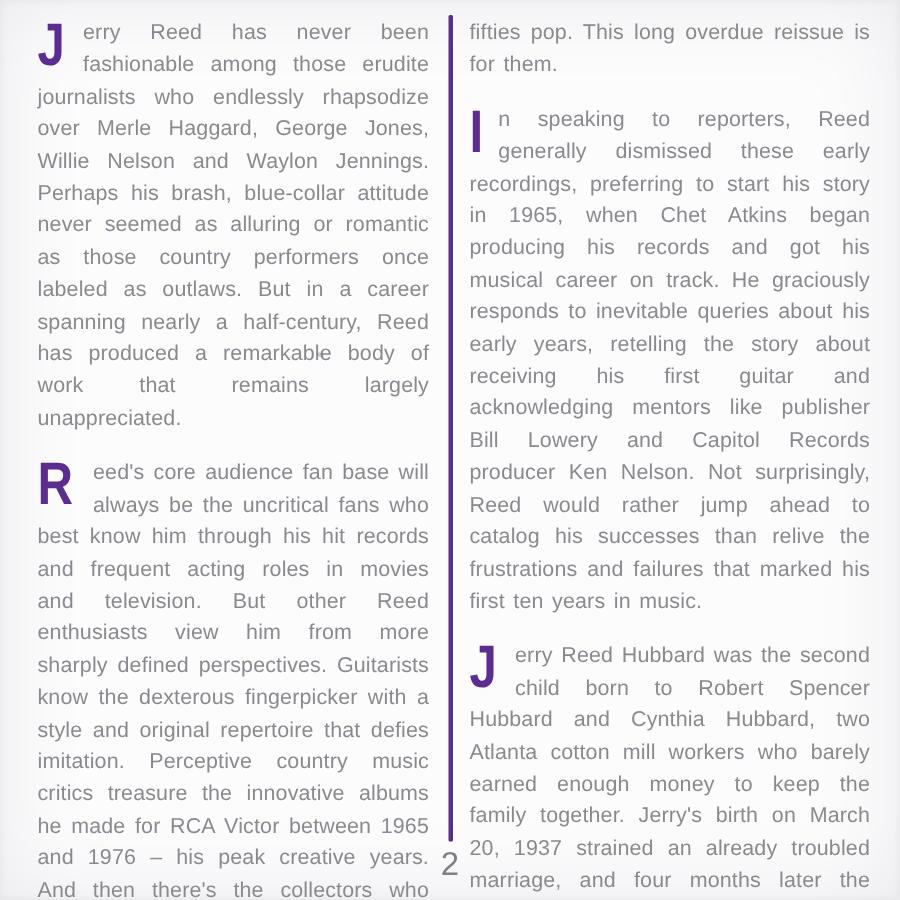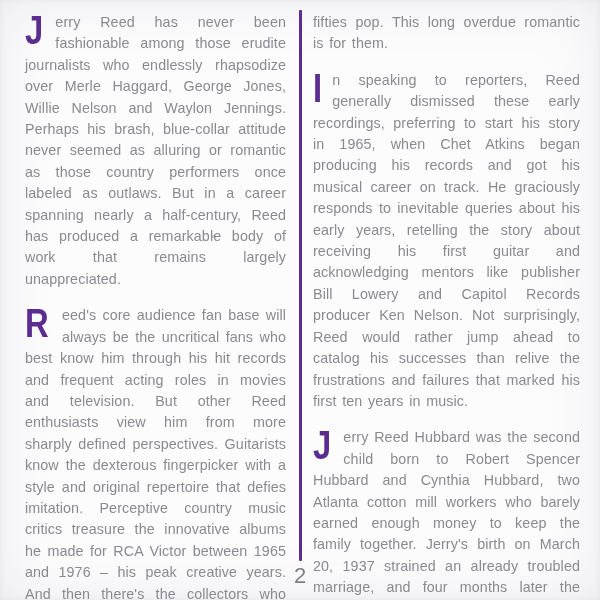--- a/index.html
+++ b/index.html
@@ -77,21 +77,21 @@
 <div class="page">
 
   <div class="col col-left">
     <p class="para"><span class="dropcap">J</span><span>erry Reed has never been fashionable among those erudite journalists who endlessly rhapsodize over Merle Haggard, George Jones, Willie Nelson and Waylon Jennings. Perhaps his brash, blue-collar attitude never seemed as alluring or romantic as those country performers once labeled as outlaws. But in a career spanning nearly a half-century, Reed has produced a remarkable body of work that remains largely unappreciated.</span></p>
     <p class="para"><span class="dropcap">R</span><span>eed's core audience fan base will always be the uncritical fans who best know him through his hit records and frequent acting roles in movies and television. But other Reed enthusiasts view him from more sharply defined perspectives. Guitarists know the dexterous fingerpicker with a style and original repertoire that defies imitation. Perceptive country music critics treasure the innovative albums he made for RCA Victor between 1965 and 1976 – his peak creative years. And then there's the collectors who treasure Reed's seminal work for Capitol between 1955 and 1958 - a joyous mix of honky tonk country, rockabilly and</span></p>
   </div>
 
   <div class="divider"></div>
 
   <div class="col col-right">
-    <p class="para"><span>fifties pop. This long overdue romantic is for them.</span></p>
+    <p class="para"><span>fifties pop. This long overdue reissue is for them.</span></p>
     <p class="para"><span class="dropcap">I</span><span>n speaking to reporters, Reed generally dismissed these early recordings, preferring to start his story in 1965, when Chet Atkins began producing his records and got his musical career on track. He graciously responds to inevitable queries about his early years, retelling the story about receiving his first guitar and acknowledging mentors like publisher Bill Lowery and Capitol Records producer Ken Nelson. Not surprisingly, Reed would rather jump ahead to catalog his successes than relive the frustrations and failures that marked his first ten years in music.</span></p>
     <p class="para"><span class="dropcap">J</span><span>erry Reed Hubbard was the second child born to Robert Spencer Hubbard and Cynthia Hubbard, two Atlanta cotton mill workers who barely earned enough money to keep the family together. Jerry's birth on March 20, 1937 strained an already troubled marriage, and four months later the couple separated. For the next seven years Jerry and his sister were shuttled between</span></p>
   </div>
 
   <div class="scan-speck"></div>
 
   <div class="page-number">2</div>
 
 </div>
 

